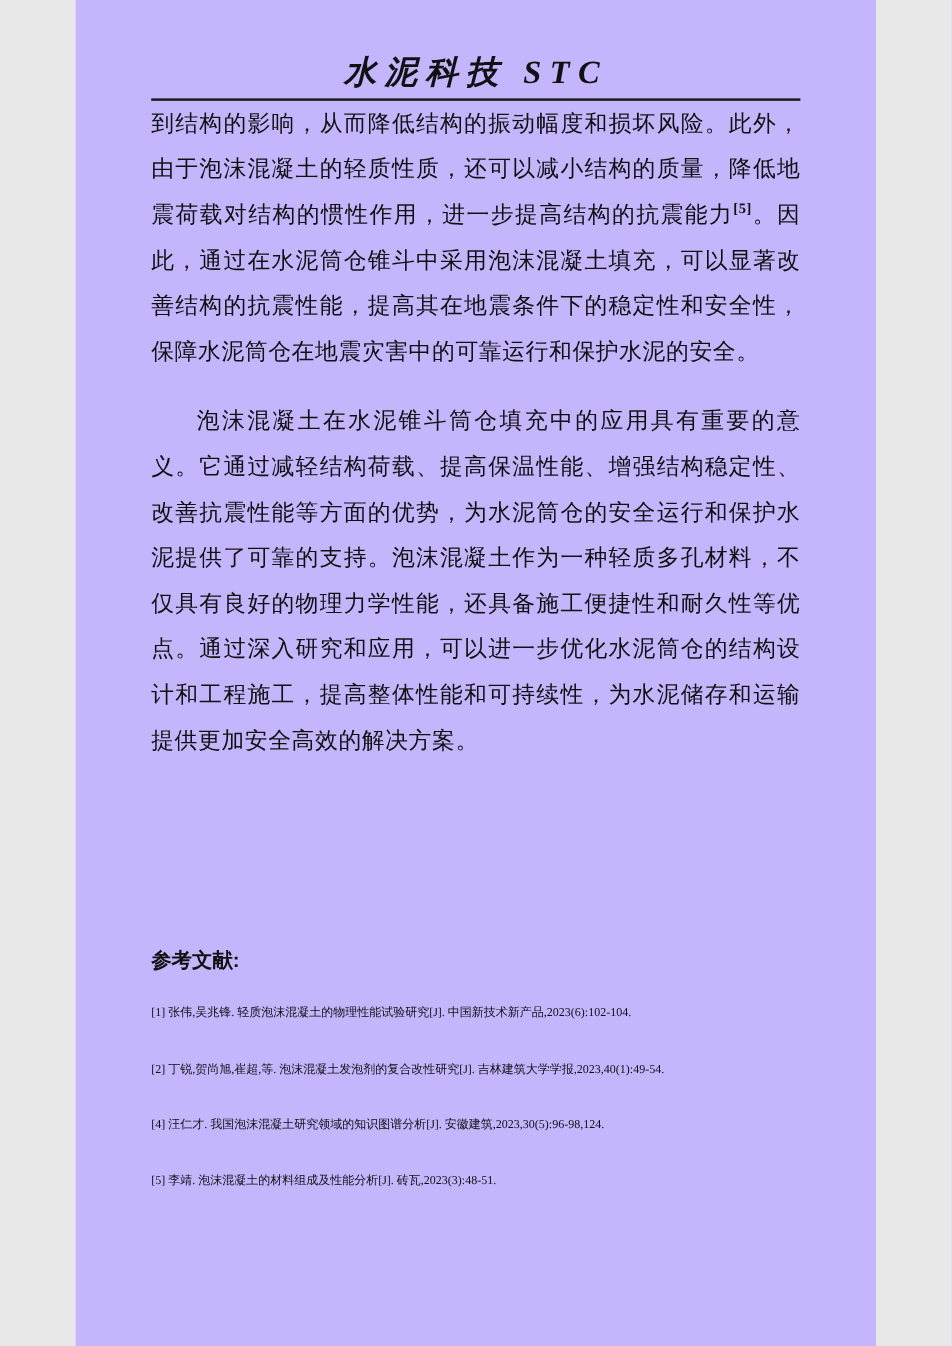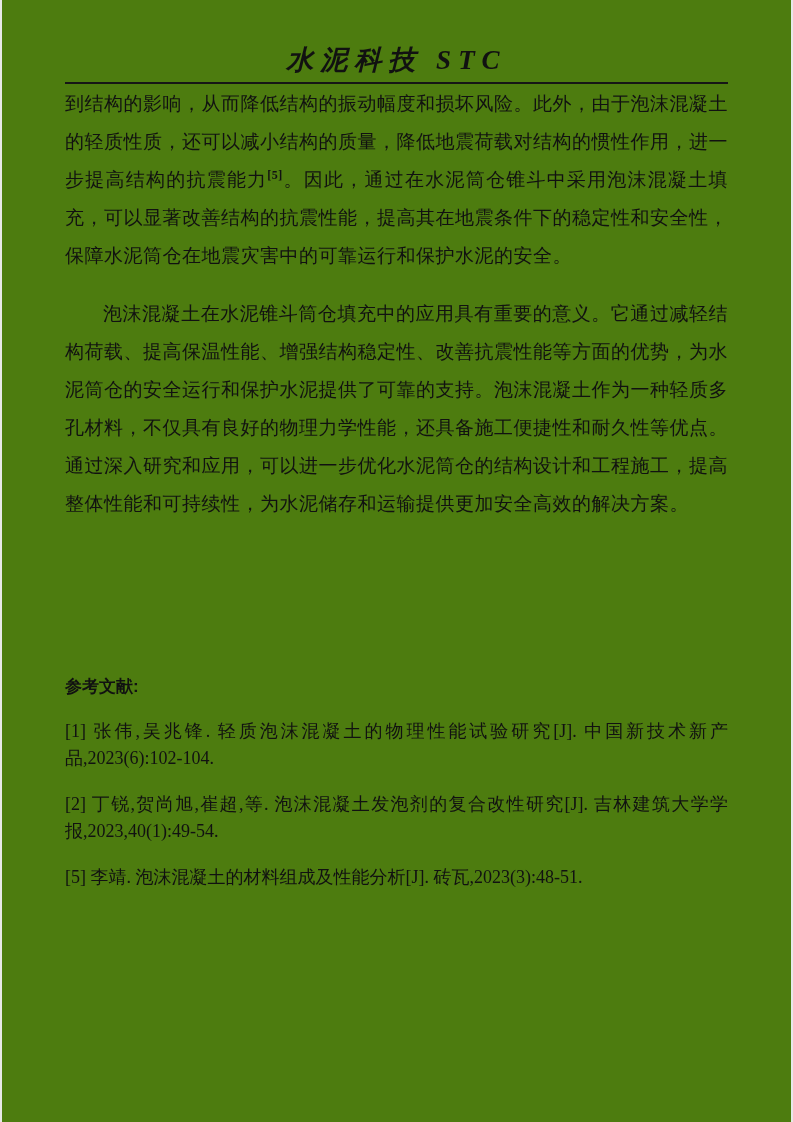--- a/index.html
+++ b/index.html
@@ -1,22 +1,22 @@
 <!DOCTYPE html>
 <html><head>
 <meta charset="utf-8">
 <style>
   * { margin: 0; padding: 0; box-sizing: border-box; }
   html, body { background: #e8e8e8; }
   .page {
     position: relative;
-    width: 789px;
+    width: 667px;
     height: 1122px;
     margin: 0 auto;
-    background: #4d7c0f;
+    background: #c4b5fd;
     color: #111111;
     font-family: "Liberation Serif", serif;
     overflow: hidden;
   }
   .header-title {
     margin-top: 42px;
     text-align: center;
     font-size: 27px;
     font-weight: 600;
     font-style: italic;
@@ -69,21 +69,21 @@
   .ref-heading {
     font-size: 17px;
     font-weight: bold;
     font-family: "Liberation Sans", sans-serif;
   }
   .ref-list {
     margin-top: 7px;
     list-style: none;
   }
   .ref-item {
-    font-size: 18px;
+    font-size: 10px;
     line-height: 26.5px;
     text-align: justify;
     text-justify: inter-ideograph;
     margin-top: 20px;
   }
   .footer {
     position: absolute;
     left: 63px;
     right: 63px;
     top: 1050px;
@@ -119,20 +119,21 @@
     <p class="body-par"><span>到结构的影响，从而降低结构的振动幅度和损坏风险。此外，由于泡沫混凝土的轻质性质，还可以减小结构的质量，降低地震荷载对结构的惯性作用，进一步提高结构的抗震能力</span><sup>[5]</sup><span>。因此，通过在水泥筒仓锥斗中采用泡沫混凝土填充，可以显著改善结构的抗震性能，提高其在地震条件下的稳定性和安全性，保障水泥筒仓在地震灾害中的可靠运行和保护水泥的安全。</span></p>
 
 
     <p class="conclusion-par">泡沫混凝土在水泥锥斗筒仓填充中的应用具有重要的意义。它通过减轻结构荷载、提高保温性能、增强结构稳定性、改善抗震性能等方面的优势，为水泥筒仓的安全运行和保护水泥提供了可靠的支持。泡沫混凝土作为一种轻质多孔材料，不仅具有良好的物理力学性能，还具备施工便捷性和耐久性等优点。通过深入研究和应用，可以进一步优化水泥筒仓的结构设计和工程施工，提高整体性能和可持续性，为水泥储存和运输提供更加安全高效的解决方案。</p>
 
     <div class="references">
       <div class="ref-heading">参考文献:</div>
       <ul class="ref-list">
         <li class="ref-item">[1] 张伟,吴兆锋. 轻质泡沫混凝土的物理性能试验研究[J]. 中国新技术新产品,2023(6):102-104.</li>
         <li class="ref-item">[2] 丁锐,贺尚旭,崔超,等. 泡沫混凝土发泡剂的复合改性研究[J]. 吉林建筑大学学报,2023,40(1):49-54.</li>
+        <li class="ref-item">[4] 汪仁才. 我国泡沫混凝土研究领域的知识图谱分析[J]. 安徽建筑,2023,30(5):96-98,124.</li>
         <li class="ref-item">[5] 李靖. 泡沫混凝土的材料组成及性能分析[J]. 砖瓦,2023(3):48-51.</li>
       </ul>
     </div>
 
   </div>
 
 
 </div>
 
 </body></html>

